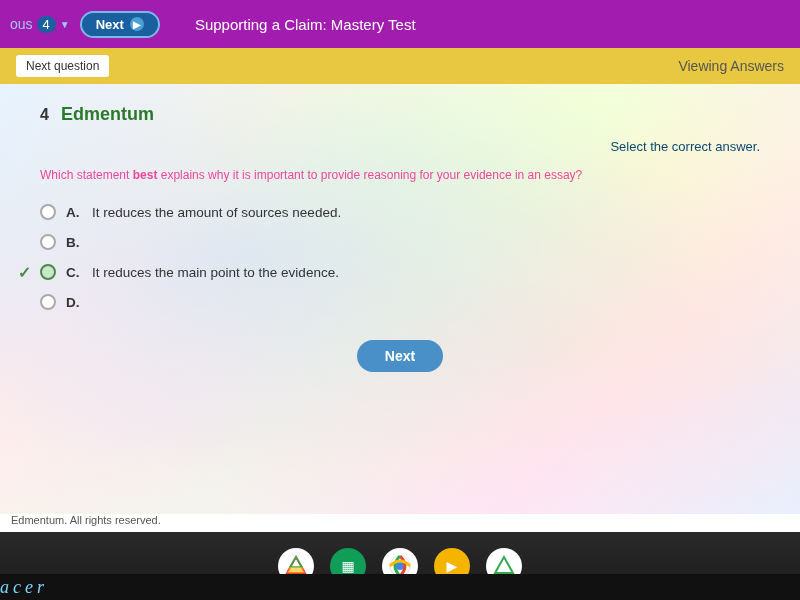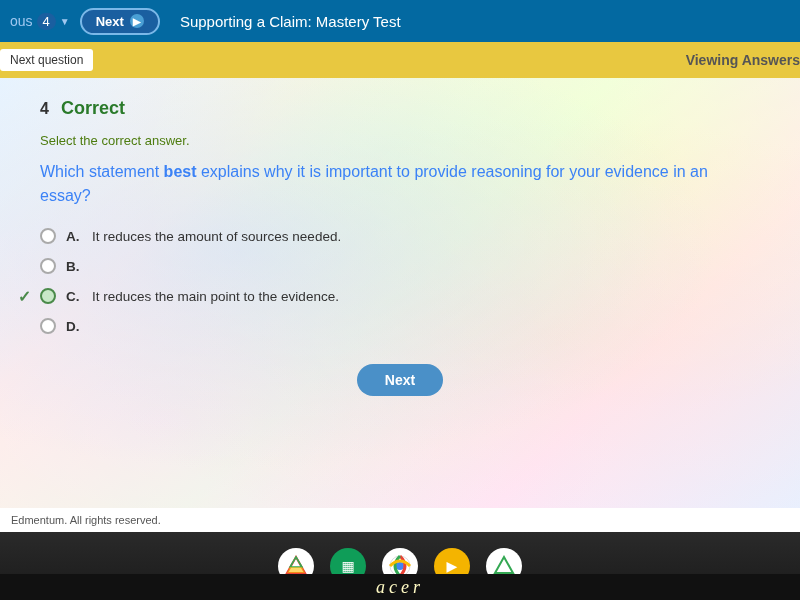--- a/index.html
+++ b/index.html
@@ -1,21 +1,21 @@
 <!DOCTYPE html>
 <html><head>
   <meta charset="utf-8">
   <style>
     * { box-sizing: border-box; margin: 0; padding: 0; }
     body { width: 800px; height: 600px; overflow: hidden; font-family: Arial, sans-serif; background: #fff; }
 
     
     .top-bar {
-      background: #0369a1;
-      height: 42px;
+      background: #a21caf;
+      height: 48px;
       display: flex;
       align-items: center;
       padding: 0 10px;
       gap: 10px;
     }
     .top-bar-prev {
       color: #a0c8f0;
       font-size: 14px;
       display: flex;
       align-items: center;
@@ -38,46 +38,46 @@
       width: 14px; height: 14px;
       background: #4a9fd4;
       border-radius: 50%;
       display: flex; align-items: center; justify-content: center;
       font-size: 10px; color: white;
     }
     .top-bar-title {
       color: white;
       font-size: 15px;
       font-weight: normal;
-      margin-left: 10px;
+      margin-left: 25px;
       text-align: center;
     }
 
     
     .sub-bar {
       background: #e8c840;
       height: 36px;
       display: flex;
       align-items: center;
-      padding: 0 0;
+      padding: 0 16px;
       gap: 0;
     }
     .next-question-btn {
       background: white;
       border: none;
       border-radius: 3px;
       font-size: 12px;
       padding: 4px 10px;
       cursor: pointer;
       color: #333;
     }
     .viewing-answers {
       margin-left: auto;
       font-size: 14px;
-      font-weight: bold;
+      font-weight: normal;
       color: #555;
     }
 
     
     .main-content {
       background: transparent;
       position: relative;
       padding: 20px 40px;
       overflow: hidden;
       min-height: 420px;
@@ -114,27 +114,28 @@
       color: #333;
     }
     .correct-label {
       font-size: 18px;
       font-weight: bold;
       color: #2a7a2a;
     }
 
     .instruction-text {
       font-size: 13px;
-      color: #4d7c0f;
+      color: #0c4a6e;
       margin-bottom: 12px;
+      text-align: right;
     }
 
     .question-text {
-      font-size: 16px;
-      color: #3b82f6;
+      font-size: 12px;
+      color: #ec4899;
       margin-bottom: 20px;
       line-height: 1.5;
     }
     .question-text strong {
       font-weight: bold;
     }
 
     .options-list {
       list-style: none;
       margin-bottom: 30px;
@@ -224,22 +225,22 @@
     
     .acer-area {
       position: absolute;
       bottom: 0;
       left: 0;
       width: 800px;
       height: 26px;
       background: #111;
       display: flex;
       align-items: center;
-      justify-content: center;
-      color: #fef9c3;
+      justify-content: flex-start;
+      color: #7dd3fc;
       font-size: 18px;
       font-style: italic;
       font-family: serif;
       letter-spacing: 4px;
     }
   </style>
 </head>
 <body>
 
 <div class="top-bar">
@@ -259,21 +260,21 @@
   <button class="next-question-btn">Next question</button>
   <span class="viewing-answers">Viewing Answers</span>
 </div>
 
 <div class="main-content" style="height: 430px;">
   <div class="bg-swirl"></div>
   <div class="content-inner">
 
     <div class="question-number-row">
       <span class="q-number">4</span>
-      <span class="correct-label">Correct</span>
+      <span class="correct-label">Edmentum</span>
     </div>
 
     <p class="instruction-text">Select the correct answer.</p>
 
     <p class="question-text">
       Which statement <strong>best</strong> explains why it is important to provide reasoning for your evidence in an essay?
     </p>
 
     <ul class="options-list">
 

